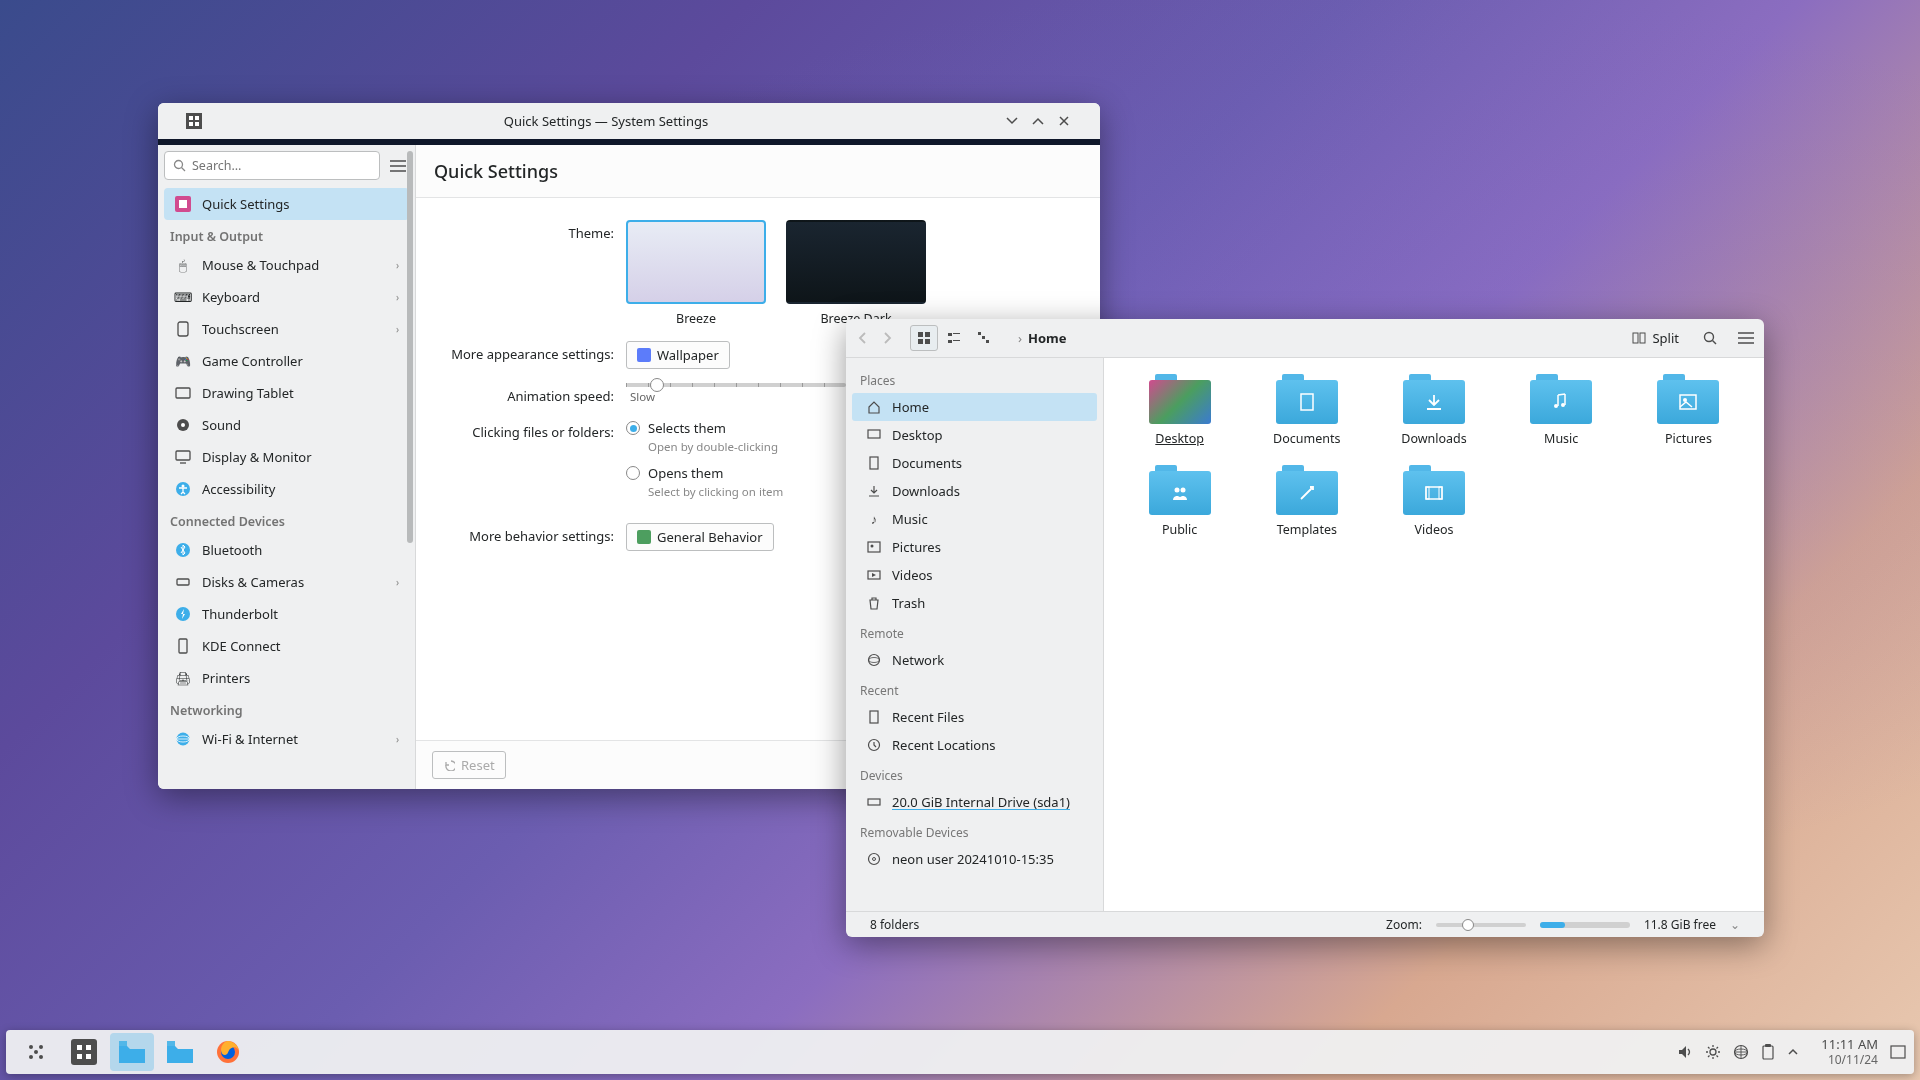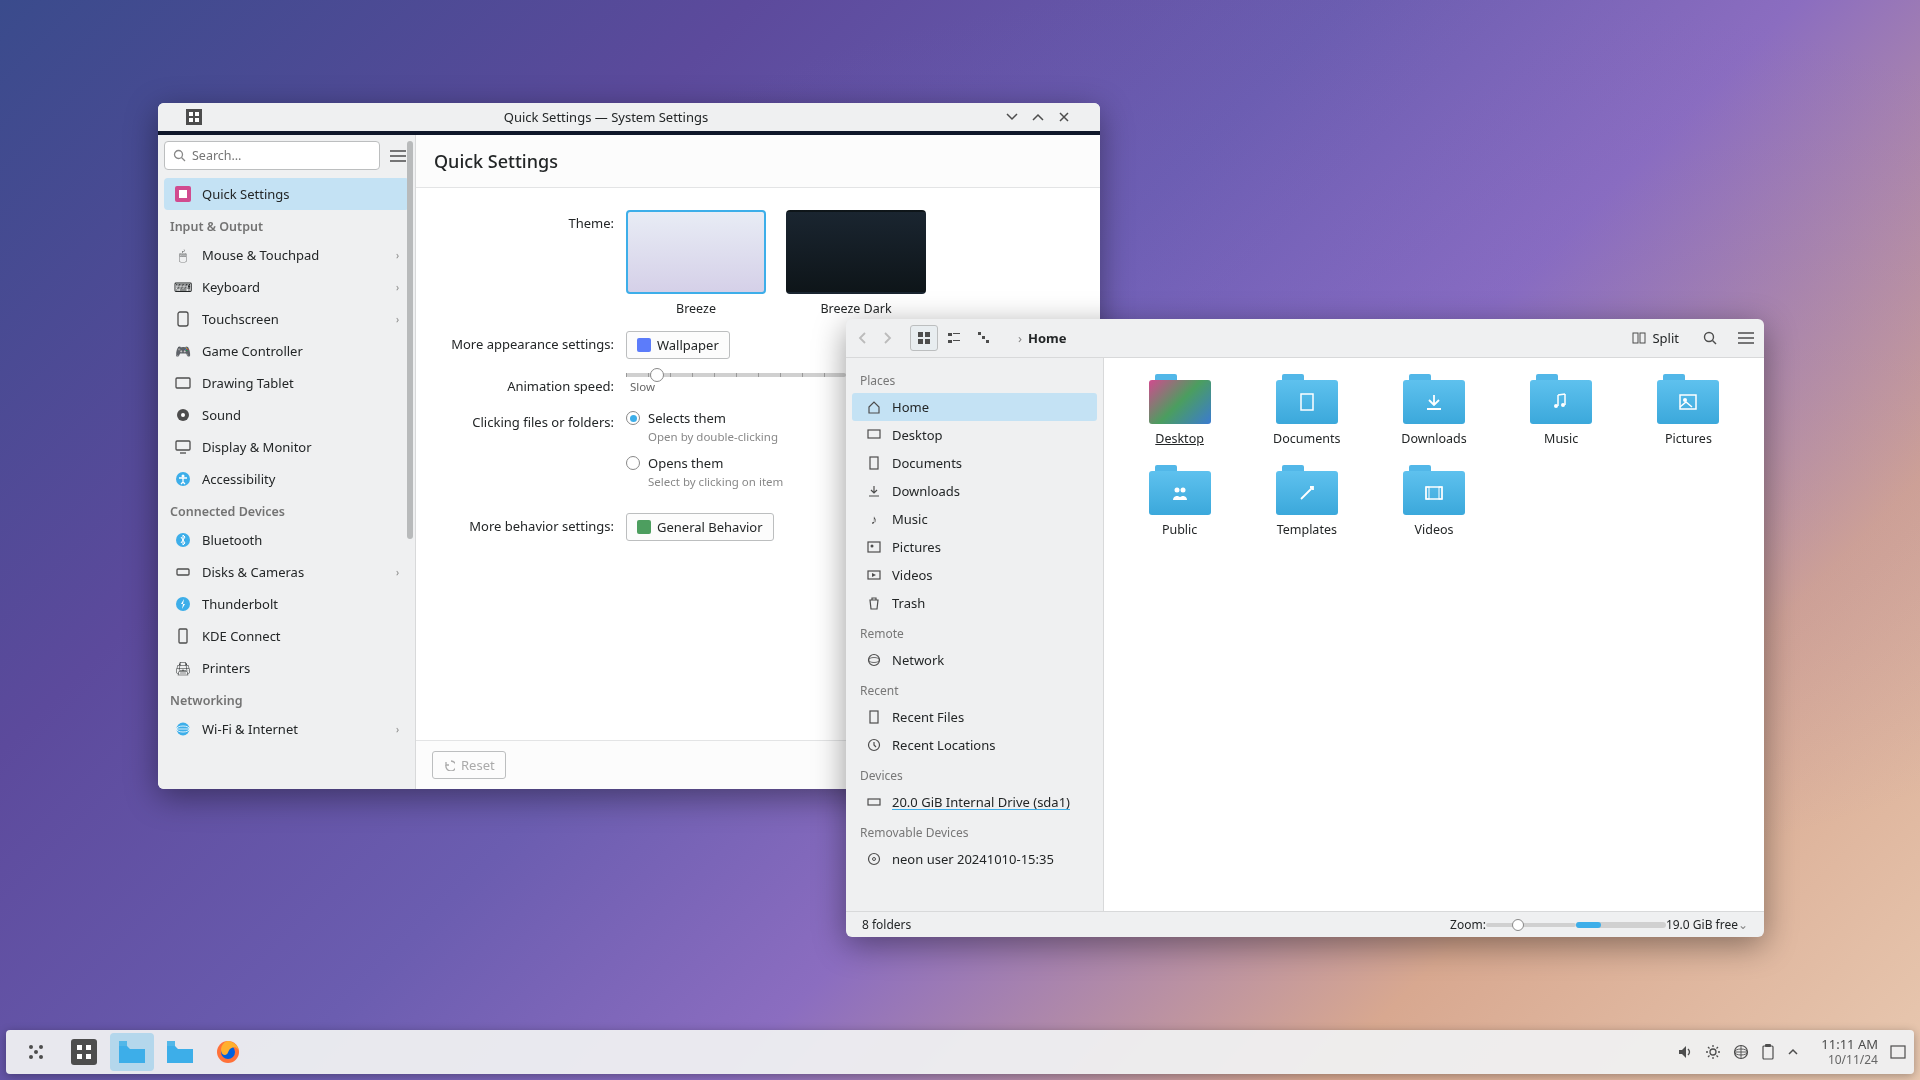--- a/index.html
+++ b/index.html
@@ -16,26 +16,26 @@
 .window {
   position: absolute;
   background: #eff0f1;
   border-radius: 6px;
   box-shadow: 0 8px 32px rgba(0,0,0,0.4);
   display: flex;
   flex-direction: column;
   overflow: hidden;
 }
 .titlebar {
-  height: 32px;
+  height: 42px;
   display: flex;
   align-items: center;
   padding: 0 21px;
   background: #eff0f1;
-  border-bottom: 4px solid #0f172a;
+  border-bottom: 6px solid #0f172a;
 }
 .titlebar .app-icon { width: 18px; height: 18px; margin: 0 6px; display:flex; align-items:center; justify-content:center; }
 .titlebar .title { flex: 1; text-align: center; font-size: 13px; }
 .titlebar .win-controls { display: flex; gap: 8px; padding-right: 6px; }
 .titlebar .win-controls span { width: 18px; height: 18px; display: flex; align-items: center; justify-content: center; cursor: pointer; color: #4d4d4d; }
 
 
 #settings { left: 158px; top: 103px; width: 942px; height: 686px; }
 #settings .body { flex: 1; display: flex; overflow: hidden; }
 .sidebar { width: 258px; background: #eff0f1; border-right: 1px solid #d8d9da; padding: 6px; display: flex; flex-direction: column; position: relative; }
@@ -99,21 +99,21 @@
 
 .fileview { flex: 1; background: #fff; padding: 16px; display: grid; grid-template-columns: repeat(5, 1fr); gap: 18px 8px; align-content: start; }
 .folder { text-align: center; cursor: pointer; }
 .folder .ficon { width: 62px; height: 50px; margin: 0 auto 6px; position: relative; }
 .folder .ficon .tab { position: absolute; top: 0; left: 6px; width: 22px; height: 8px; background: #52b7e8; border-radius: 2px 2px 0 0; }
 .folder .ficon .body { position: absolute; top: 6px; left: 0; right: 0; bottom: 0; background: linear-gradient(#5ec1ee, #3ba8db); border-radius: 3px; display:flex; align-items:center; justify-content:center; color:#fff; }
 .folder.desktop .ficon .body { background: linear-gradient(135deg, #d14b8f, #4b9e5f, #3b7bd1); }
 .folder .fname { font-size: 12.5px; }
 .folder.sel .fname { text-decoration: underline; }
 
-.statusbar { display: flex; align-items: center; padding: 4px 16px; border-top: 1px solid #d8d9da; font-size: 12px; gap: 0; }
+.statusbar { display: flex; align-items: center; padding: 4px 24px; border-top: 1px solid #d8d9da; font-size: 12px; gap: 14px; }
 .statusbar .zoom-slider { width: 90px; height: 4px; background: #d0d0d0; position: relative; border-radius: 2px; }
 .statusbar .zoom-slider .zh { position:absolute; top:-4px; left:26px; width:12px; height:12px; background:#fff; border:1px solid #888; border-radius:50%; }
 .statusbar .disk { width: 90px; height: 6px; background: #d0d0d0; border-radius: 3px; position: relative; }
 .statusbar .disk .fill { position:absolute; left:0; top:0; bottom:0; width:28%; background:#3daee9; border-radius:3px; }
 
 
 .taskbar { position: absolute; left: 6px; right: 6px; bottom: 6px; height: 44px; background: rgba(239,240,241,0.95); border-radius: 4px; display: flex; align-items: center; padding: 0 8px; box-shadow: 0 2px 10px rgba(0,0,0,0.3); }
 .taskbar .tbtn { width: 44px; height: 38px; display: flex; align-items: center; justify-content: center; border-radius: 4px; cursor: pointer; margin-right: 4px; }
 .taskbar .tbtn.active { background: rgba(61,174,233,0.3); }
 .taskbar .spacer { flex: 1; }
@@ -666,21 +666,21 @@
   <div class="statusbar">
     <span>8 folders</span>
     <span style="flex:1"></span>
     <span>Zoom:</span>
     <div class="zoom-slider">
         <div class="zh"></div>
       </div>
     <div class="disk">
         <div class="fill"></div>
       </div>
-    <span>19.0 GiB free</span>
+    <span>11.8 GiB free</span>
     <span style="color:#888">⌄</span>
   </div>
 </div>
 
 <div class="taskbar">
   <div class="tbtn">
       <svg width="22" height="22">
         <circle cx="6" cy="6" r="2" fill="#4d4d4d"></circle>
         <circle cx="16" cy="6" r="2" fill="#4d4d4d"></circle>
         <circle cx="6" cy="16" r="2" fill="#4d4d4d"></circle>

